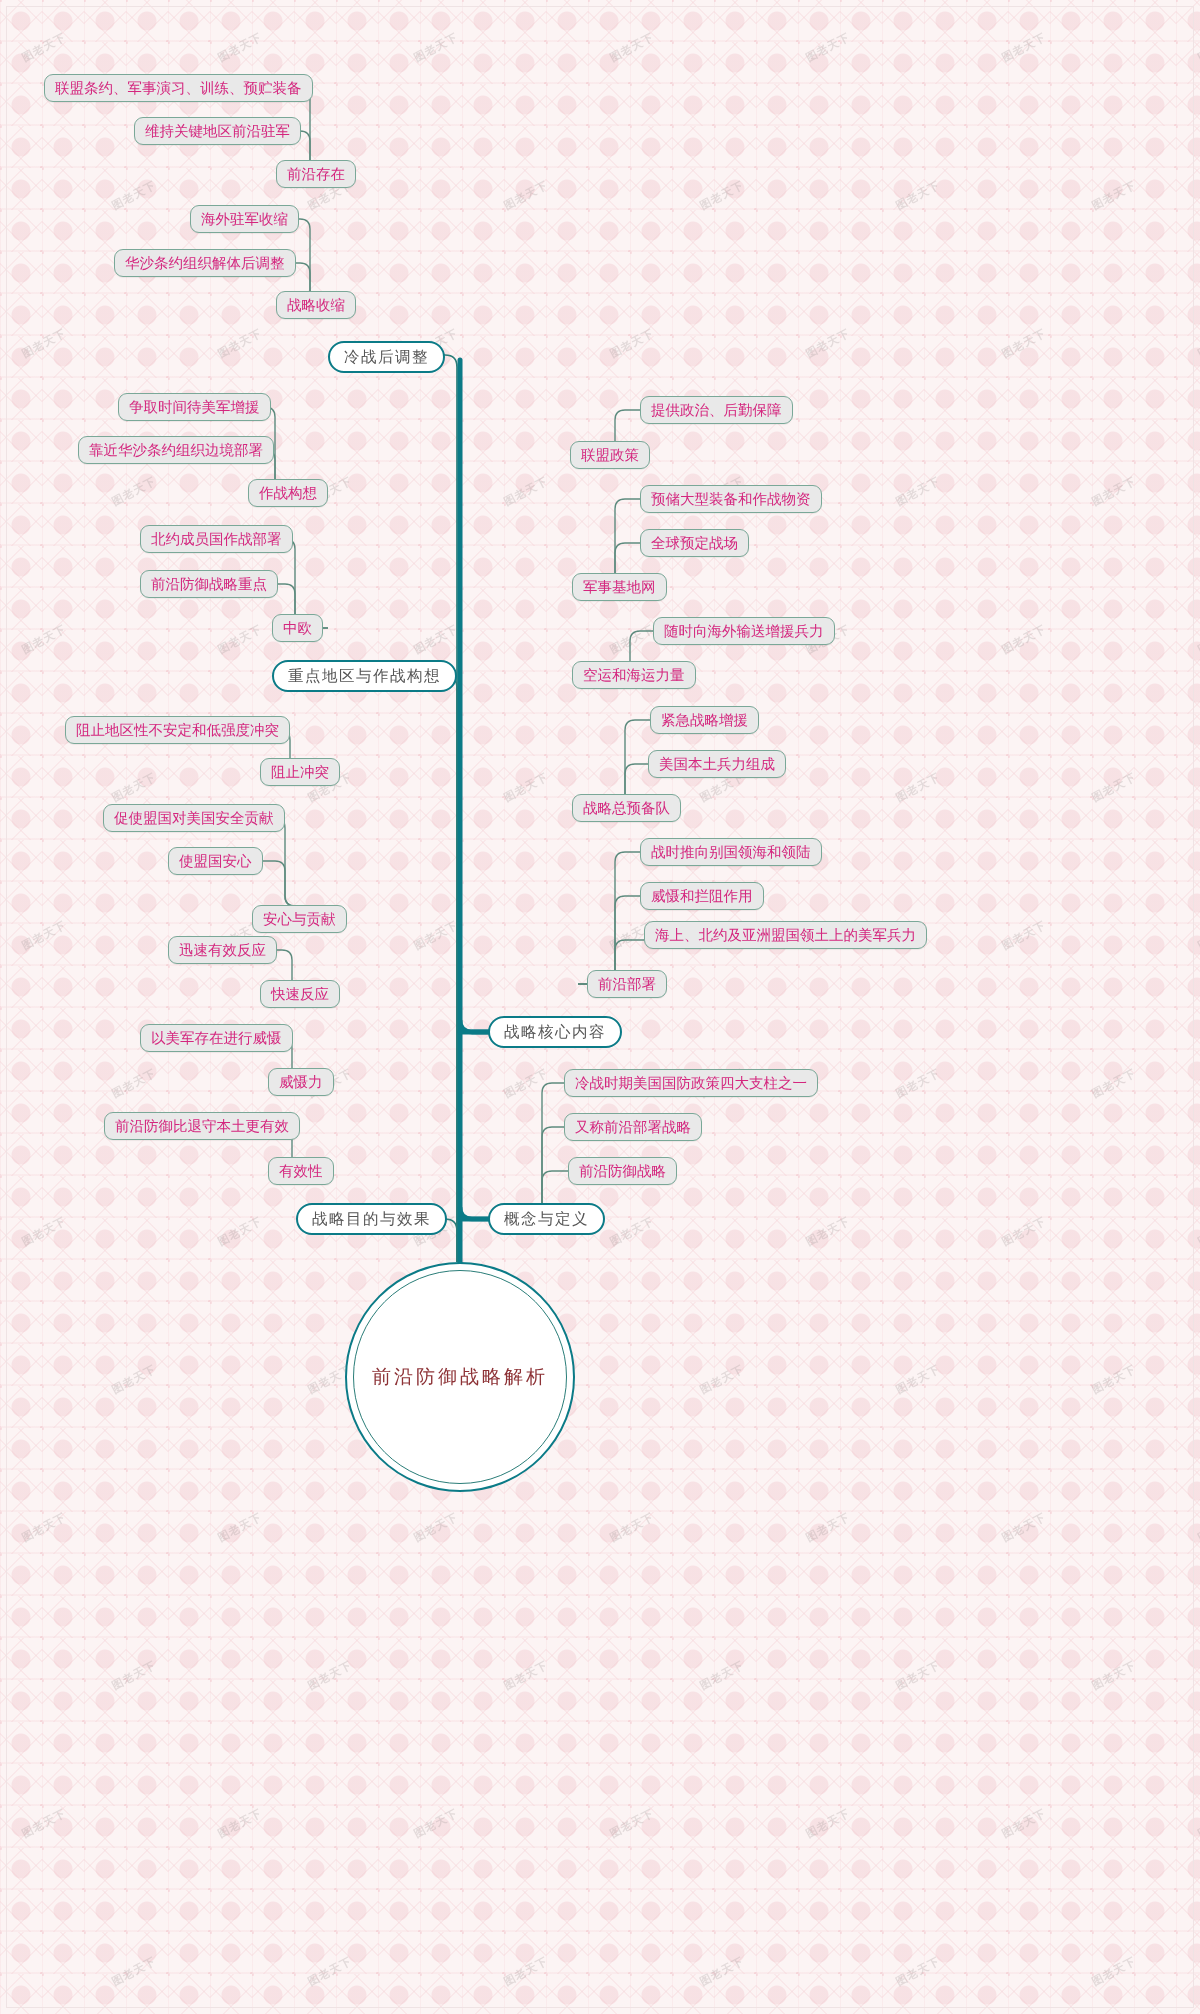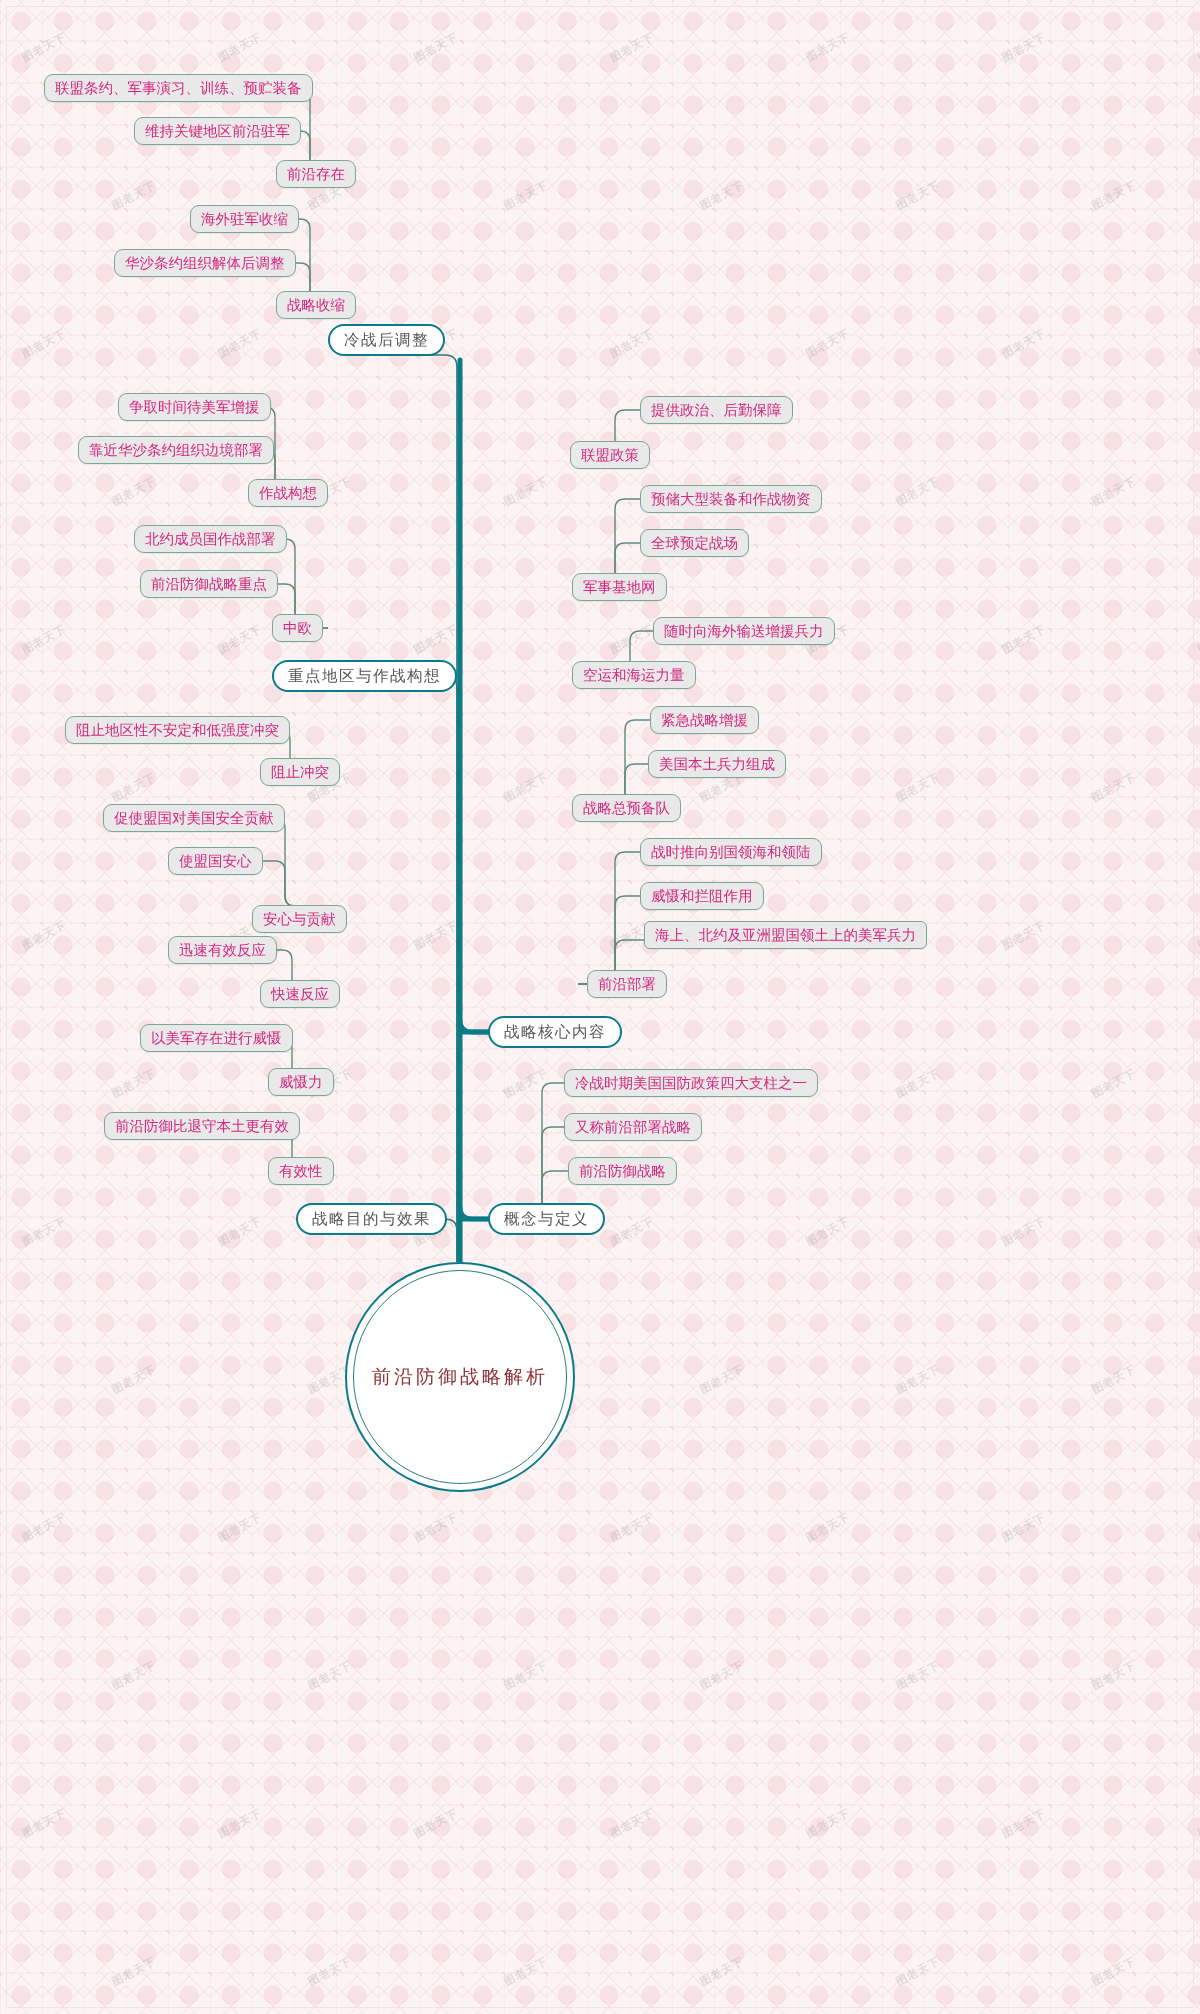--- a/index.html
+++ b/index.html
@@ -274,35 +274,35 @@
   <div class="node leaf" style="left:190px;top:205px;">
       <span>海外驻军收缩</span>
     </div>
   <div class="node leaf" style="left:114px;top:249px;">
       <span>华沙条约组织解体后调整</span>
     </div>
   <div class="node leaf" style="left:276px;top:291px;">
       <span>战略收缩</span>
     </div>
 
-  <div class="node cat" style="left:328px;top:324px;text-align:right;">
+  <div class="node cat" style="left:328px;top:341px;text-align:right;">
       <span>冷战后调整</span>
     </div>
 
   <div class="node leaf" style="left:118px;top:393px;">
       <span>争取时间待美军增援</span>
     </div>
   <div class="node leaf" style="left:78px;top:436px;">
       <span>靠近华沙条约组织边境部署</span>
     </div>
   <div class="node leaf" style="left:248px;top:479px;">
       <span>作战构想</span>
     </div>
 
-  <div class="node leaf" style="left:134px;top:525px;border-radius:10px;">
+  <div class="node leaf" style="left:140px;top:525px;">
       <span>北约成员国作战部署</span>
     </div>
   <div class="node leaf" style="left:140px;top:570px;">
       <span>前沿防御战略重点</span>
     </div>
   <div class="node leaf" style="left:272px;top:614px;">
       <span>中欧</span>
     </div>
 
   <div class="node cat" style="left:272px;top:660px;">
@@ -384,21 +384,21 @@
   <div class="node leaf" style="left:572px;top:794px;">
       <span>战略总预备队</span>
     </div>
 
   <div class="node leaf" style="left:640px;top:838px;">
       <span>战时推向别国领海和领陆</span>
     </div>
   <div class="node leaf" style="left:640px;top:882px;">
       <span>威慑和拦阻作用</span>
     </div>
-  <div class="node leaf" style="left:644px;top:921px;border-radius:6px;">
+  <div class="node leaf" style="left:644px;top:921px;">
       <span>海上、北约及亚洲盟国领土上的美军兵力</span>
     </div>
   <div class="node leaf" style="left:572px;top:970px;margin-left:15px;">
       <span>前沿部署</span>
     </div>
 
   <div class="node cat" style="left:488px;top:1016px;">
       <span>战略核心内容</span>
     </div>
 

